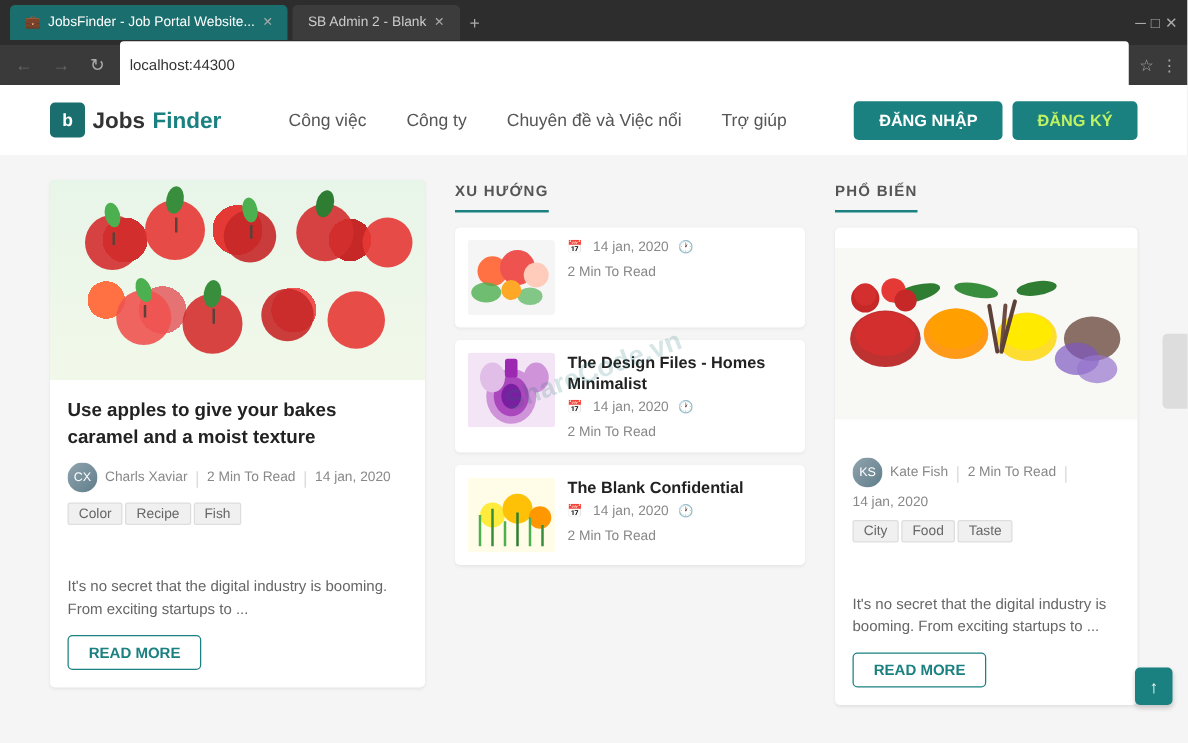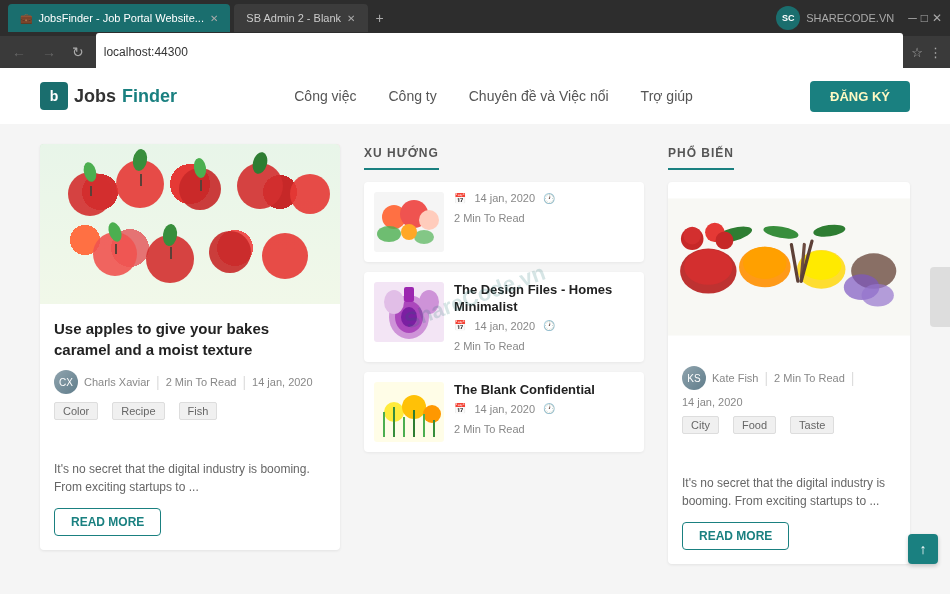--- a/index.html
+++ b/index.html
@@ -121,21 +121,21 @@
       color: #fff;
       border: none;
       padding: 8px 20px;
       border-radius: 4px;
       cursor: pointer;
       font-size: 13px;
       font-weight: bold;
     }
     .btn-register {
       background: #1a8080;
-      color: #fef9c3;
+      color: #bef264;
       border: none;
       padding: 8px 20px;
       border-radius: 4px;
       cursor: pointer;
       font-size: 13px;
       font-weight: bold;
     }
 
     
     .main-content {
@@ -221,21 +221,21 @@
       height: 100%;
       background: linear-gradient(135deg, #90a4ae, #607d8b);
       display: flex;
       align-items: center;
       justify-content: center;
       font-size: 10px;
       color: #fff;
     }
     .meta-text { font-size: 11px; color: #888; }
     .meta-sep { color: #ddd; }
-    .tags { display: flex; gap: 14px; margin: 8px 0; flex-wrap: wrap; }
+    .tags { display: flex; gap: 2px; margin: 8px 0; flex-wrap: wrap; }
     .tag {
       background: #f0f0f0;
       border: 1px solid #ddd;
       border-radius: 2px;
       padding: 2px 8px;
       font-size: 11px;
       color: #666;
     }
     .excerpt { font-size: 12px; color: #666; line-height: 1.5; margin-bottom: 12px; margin-top: 40px; }
     .read-more-btn {
@@ -353,24 +353,20 @@
       <span style="font-size:10px;">💼</span>
       <span>JobsFinder - Job Portal Website...</span>
       <span class="tab-close">✕</span>
     </div>
     <div class="browser-tab">
       <span>SB Admin 2 - Blank</span>
       <span class="tab-close">✕</span>
     </div>
     <span class="tab-add">+</span>
   </div>
-  <div style="display:flex;gap:6px;align-items:center;">
-    <div class="sharecode-logo">SC</div>
-    <span style="color:#aaa;font-size:11px;">SHARECODE.VN</span>
-  </div>
   <div style="display:flex;gap:4px;margin-left:8px;">
     <span style="color:#aaa;font-size:12px;cursor:pointer;">─</span>
     <span style="color:#aaa;font-size:12px;cursor:pointer;">□</span>
     <span style="color:#aaa;font-size:12px;cursor:pointer;">✕</span>
   </div>
 </div>
 
 <div class="browser-nav">
   <span class="nav-btn disabled">←</span>
   <span class="nav-btn disabled">→</span>
@@ -390,20 +386,21 @@
     <span class="logo-text-jobs">Jobs</span>
     <span class="logo-text-finder"> Finder</span>
   </div>
   <nav>
     <a href="#">Công việc</a>
     <a href="#">Công ty</a>
     <a href="#">Chuyên đề và Việc nổi</a>
     <a href="#">Trợ giúp</a>
   </nav>
   <div class="header-btns">
+    <button class="btn-login">ĐĂNG NHẬP</button>
     <button class="btn-register">ĐĂNG KÝ</button>
   </div>
 </header>
 
 <div class="main-content">
 
   <div class="left-col">
     <div class="featured-card">
       <div class="featured-image">
         <div class="apple-bg" style="width:100%;height:100%;position:relative;">

